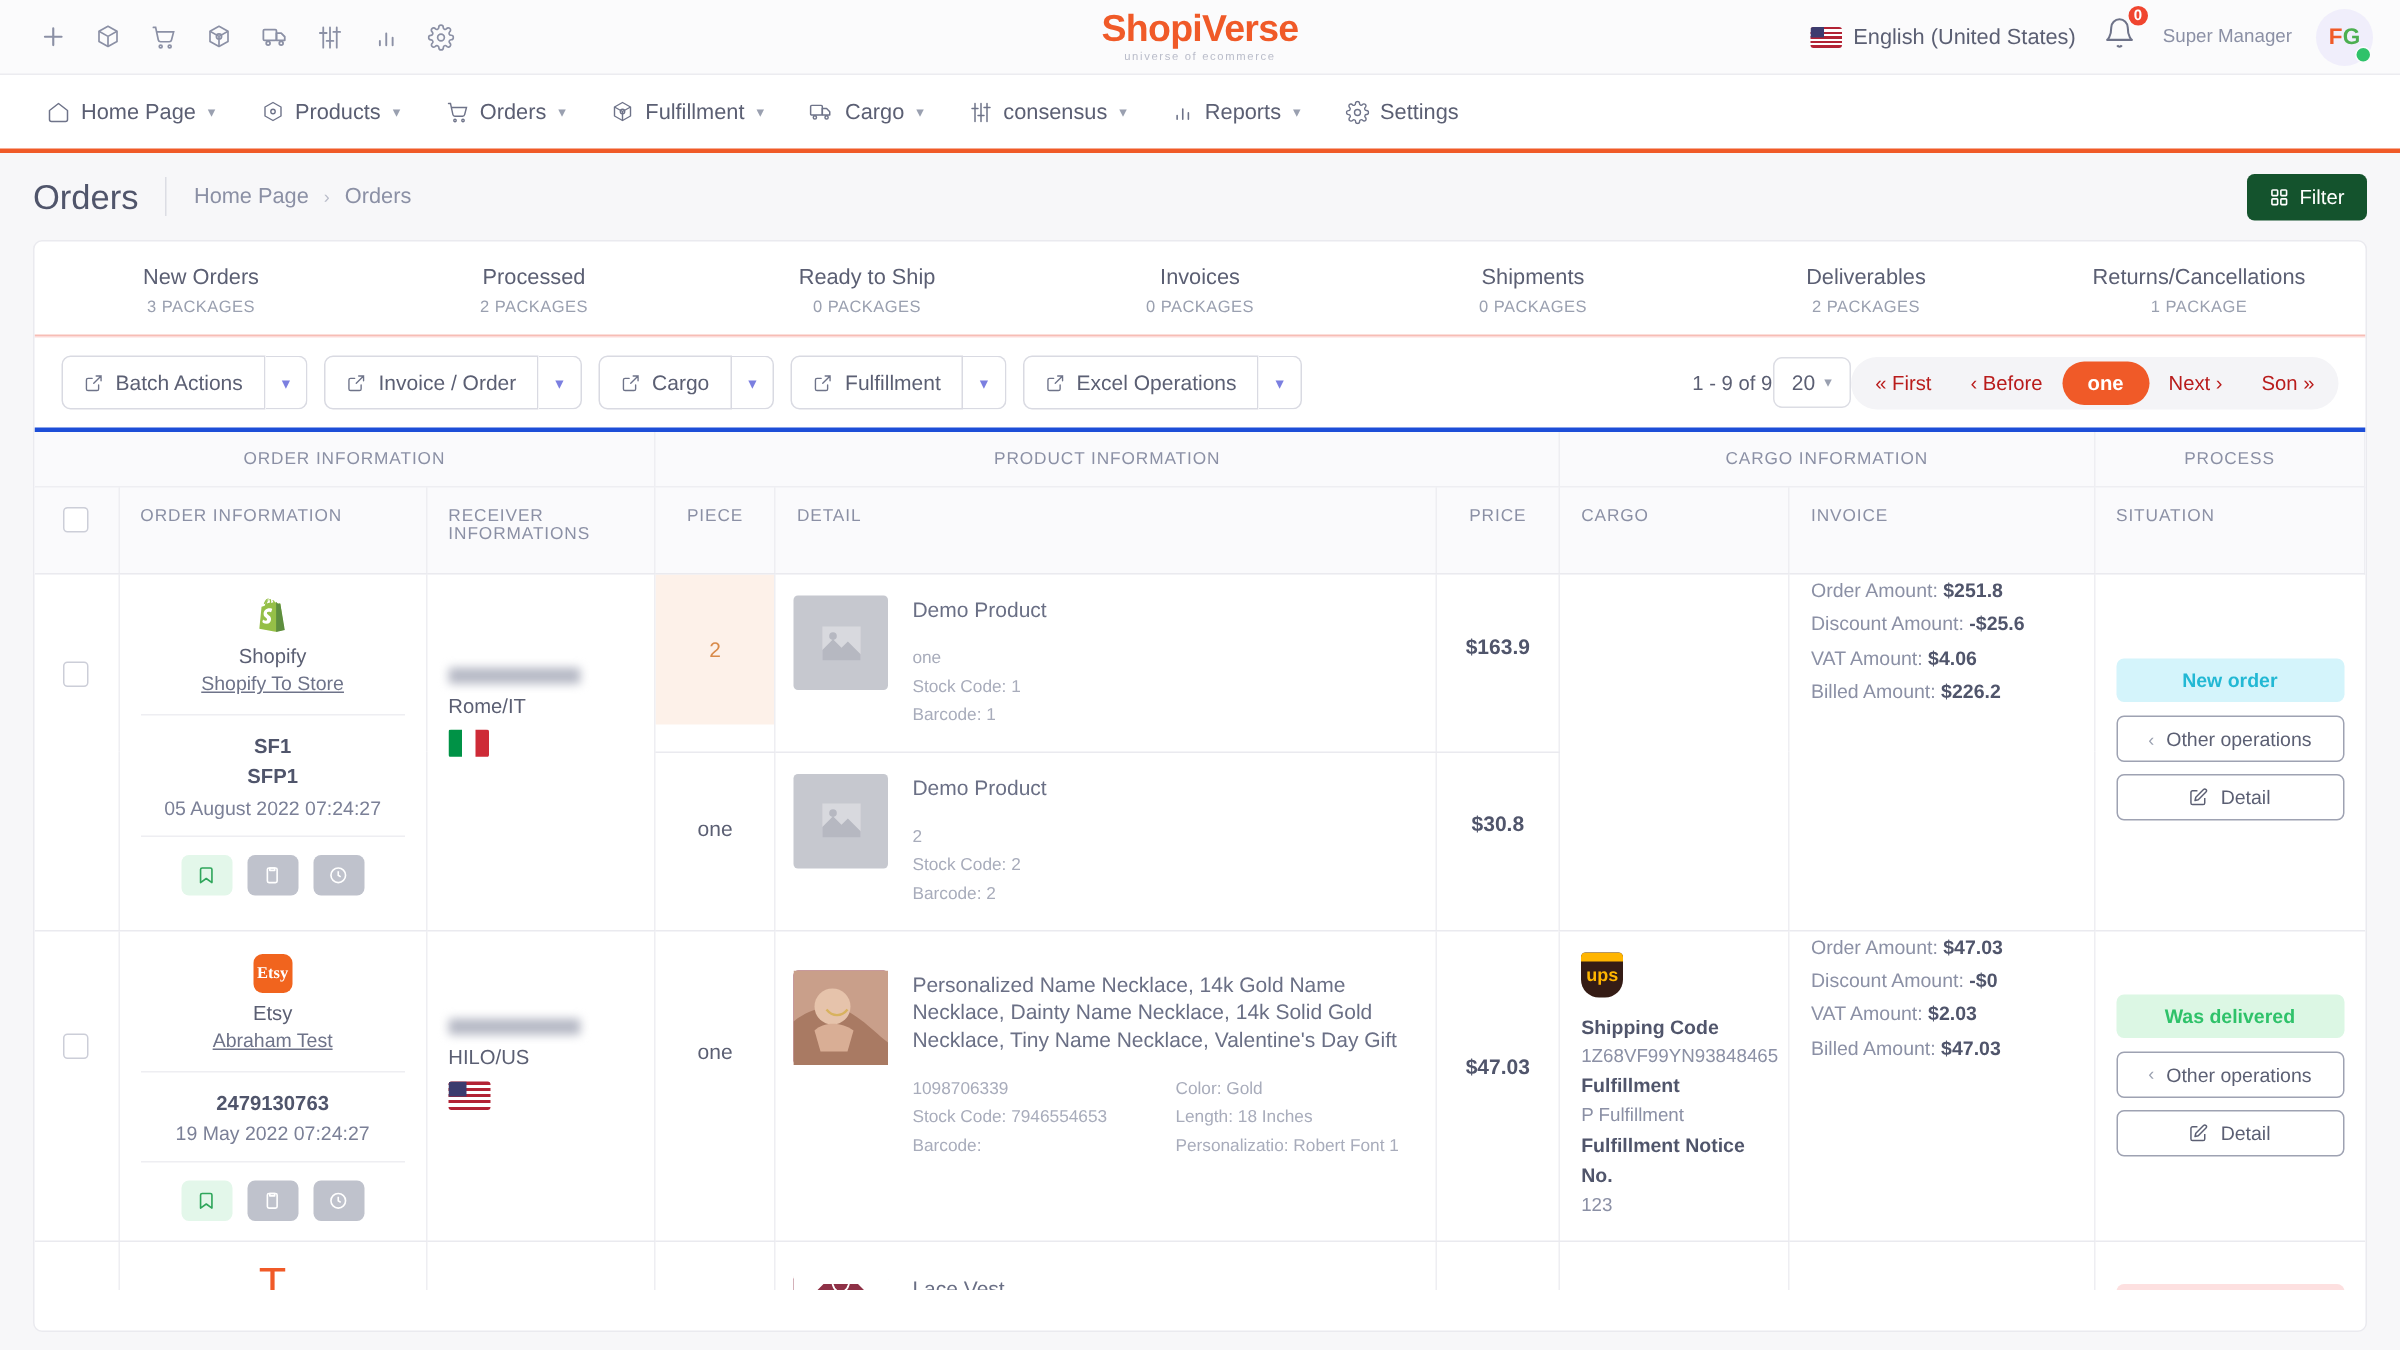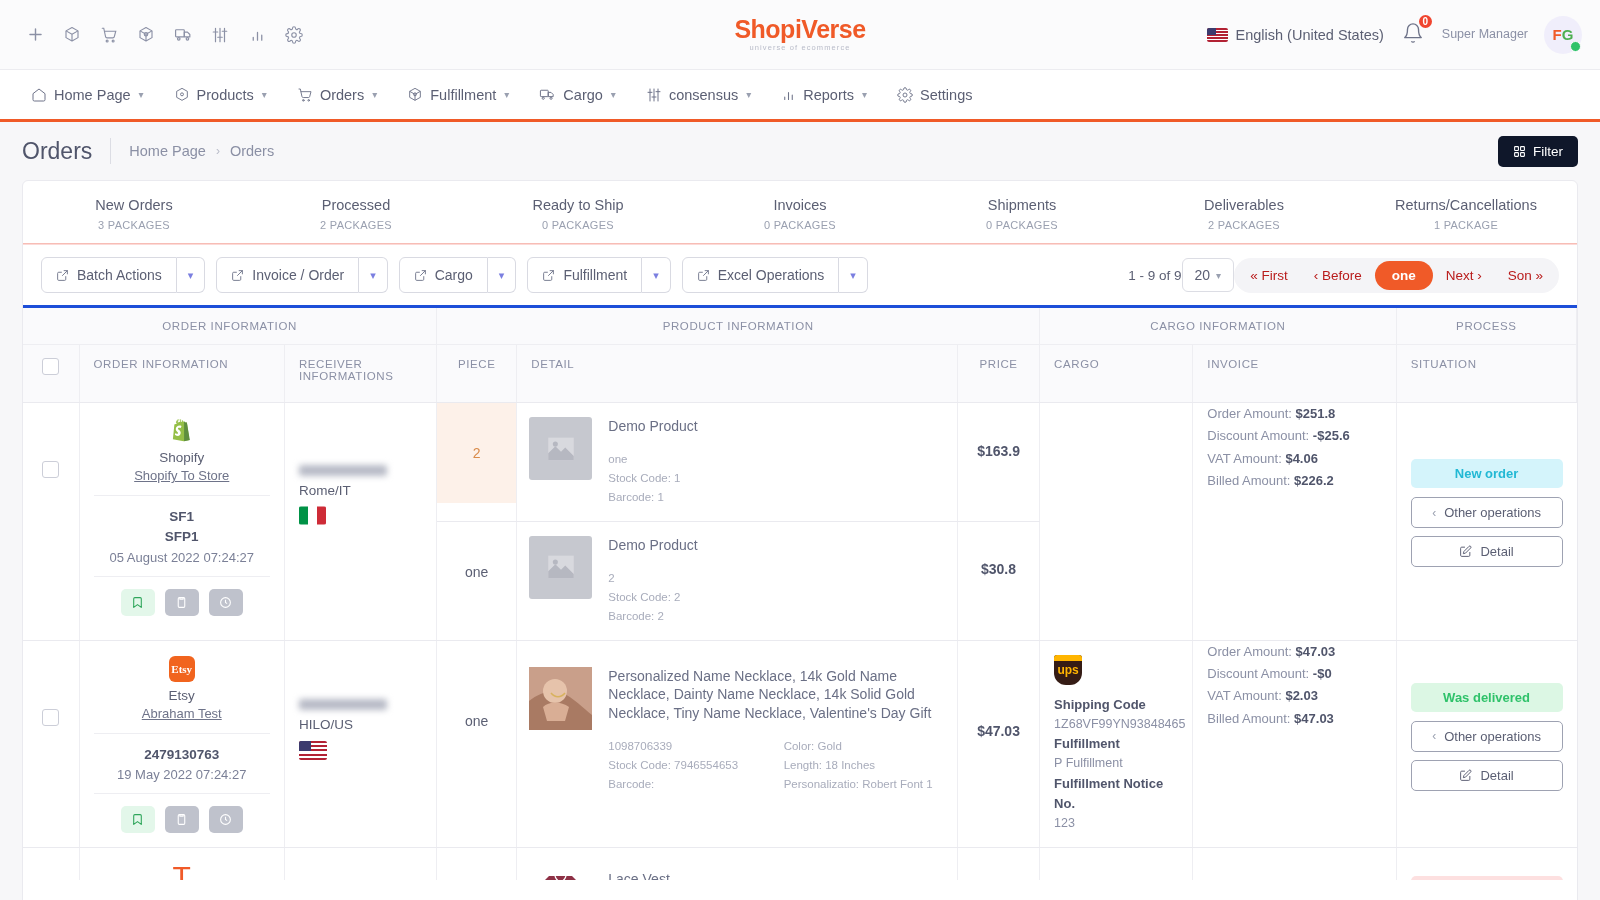--- a/index.html
+++ b/index.html
@@ -6,21 +6,21 @@
   html, body {
     width: 1600px; height: 900px;
     overflow: hidden;
     font-family: "Liberation Sans", sans-serif;
     background: #f7f7f9;
     color: #5b5f73;
   }
 
   
   .topbar {
-    height: 70px; background: #fbfbfc;
+    height: 50px; background: #fbfbfc;
     display: flex; align-items: center;
     border-bottom: 1px solid #ececf0;
     position: relative;
   }
   .topbar-icons { display: flex; align-items: center; gap: 7px; padding-left: 20px; }
   .tb-icon {
     width: 30px; height: 30px; display: flex; align-items: center; justify-content: center;
     color: #8b90a5; cursor: pointer; border-radius: 5px;
   }
   .tb-icon svg { display: block; }
@@ -91,21 +91,21 @@
   .page-head {
     height: 58px; display: flex; align-items: center; padding: 0 22px;
     background: #f7f7f9;
   }
   .page-title { font-size: 23px; color: #50556b; font-weight: normal; }
   .crumb-div { width: 1px; height: 26px; background: #dcdde4; margin: 0 18px; }
   .crumbs { display: flex; align-items: center; gap: 10px; font-size: 14.5px; color: #8b90a5; }
   .crumbs a { color: #8b90a5; text-decoration: none; cursor: pointer; }
   .crumb-sep { color: #b9bcc9; font-size: 12px; }
   .filter-btn {
-    margin-left: auto; background: #0f172a; color: #fff; border: none;
+    margin-left: auto; background: #14532d; color: #fff; border: none;
     padding: 8px 15px; border-radius: 5px; font-size: 13.5px; cursor: pointer;
     display: flex; align-items: center; gap: 7px;
     font-family: "Liberation Sans", sans-serif;
   }
 
   
   .card {
     margin: 0 22px; background: #fff; border: 1px solid #eaeaef;
     border-radius: 6px; overflow: hidden;
     height: calc(900px - 54px - 52px - 58px - 8px);

